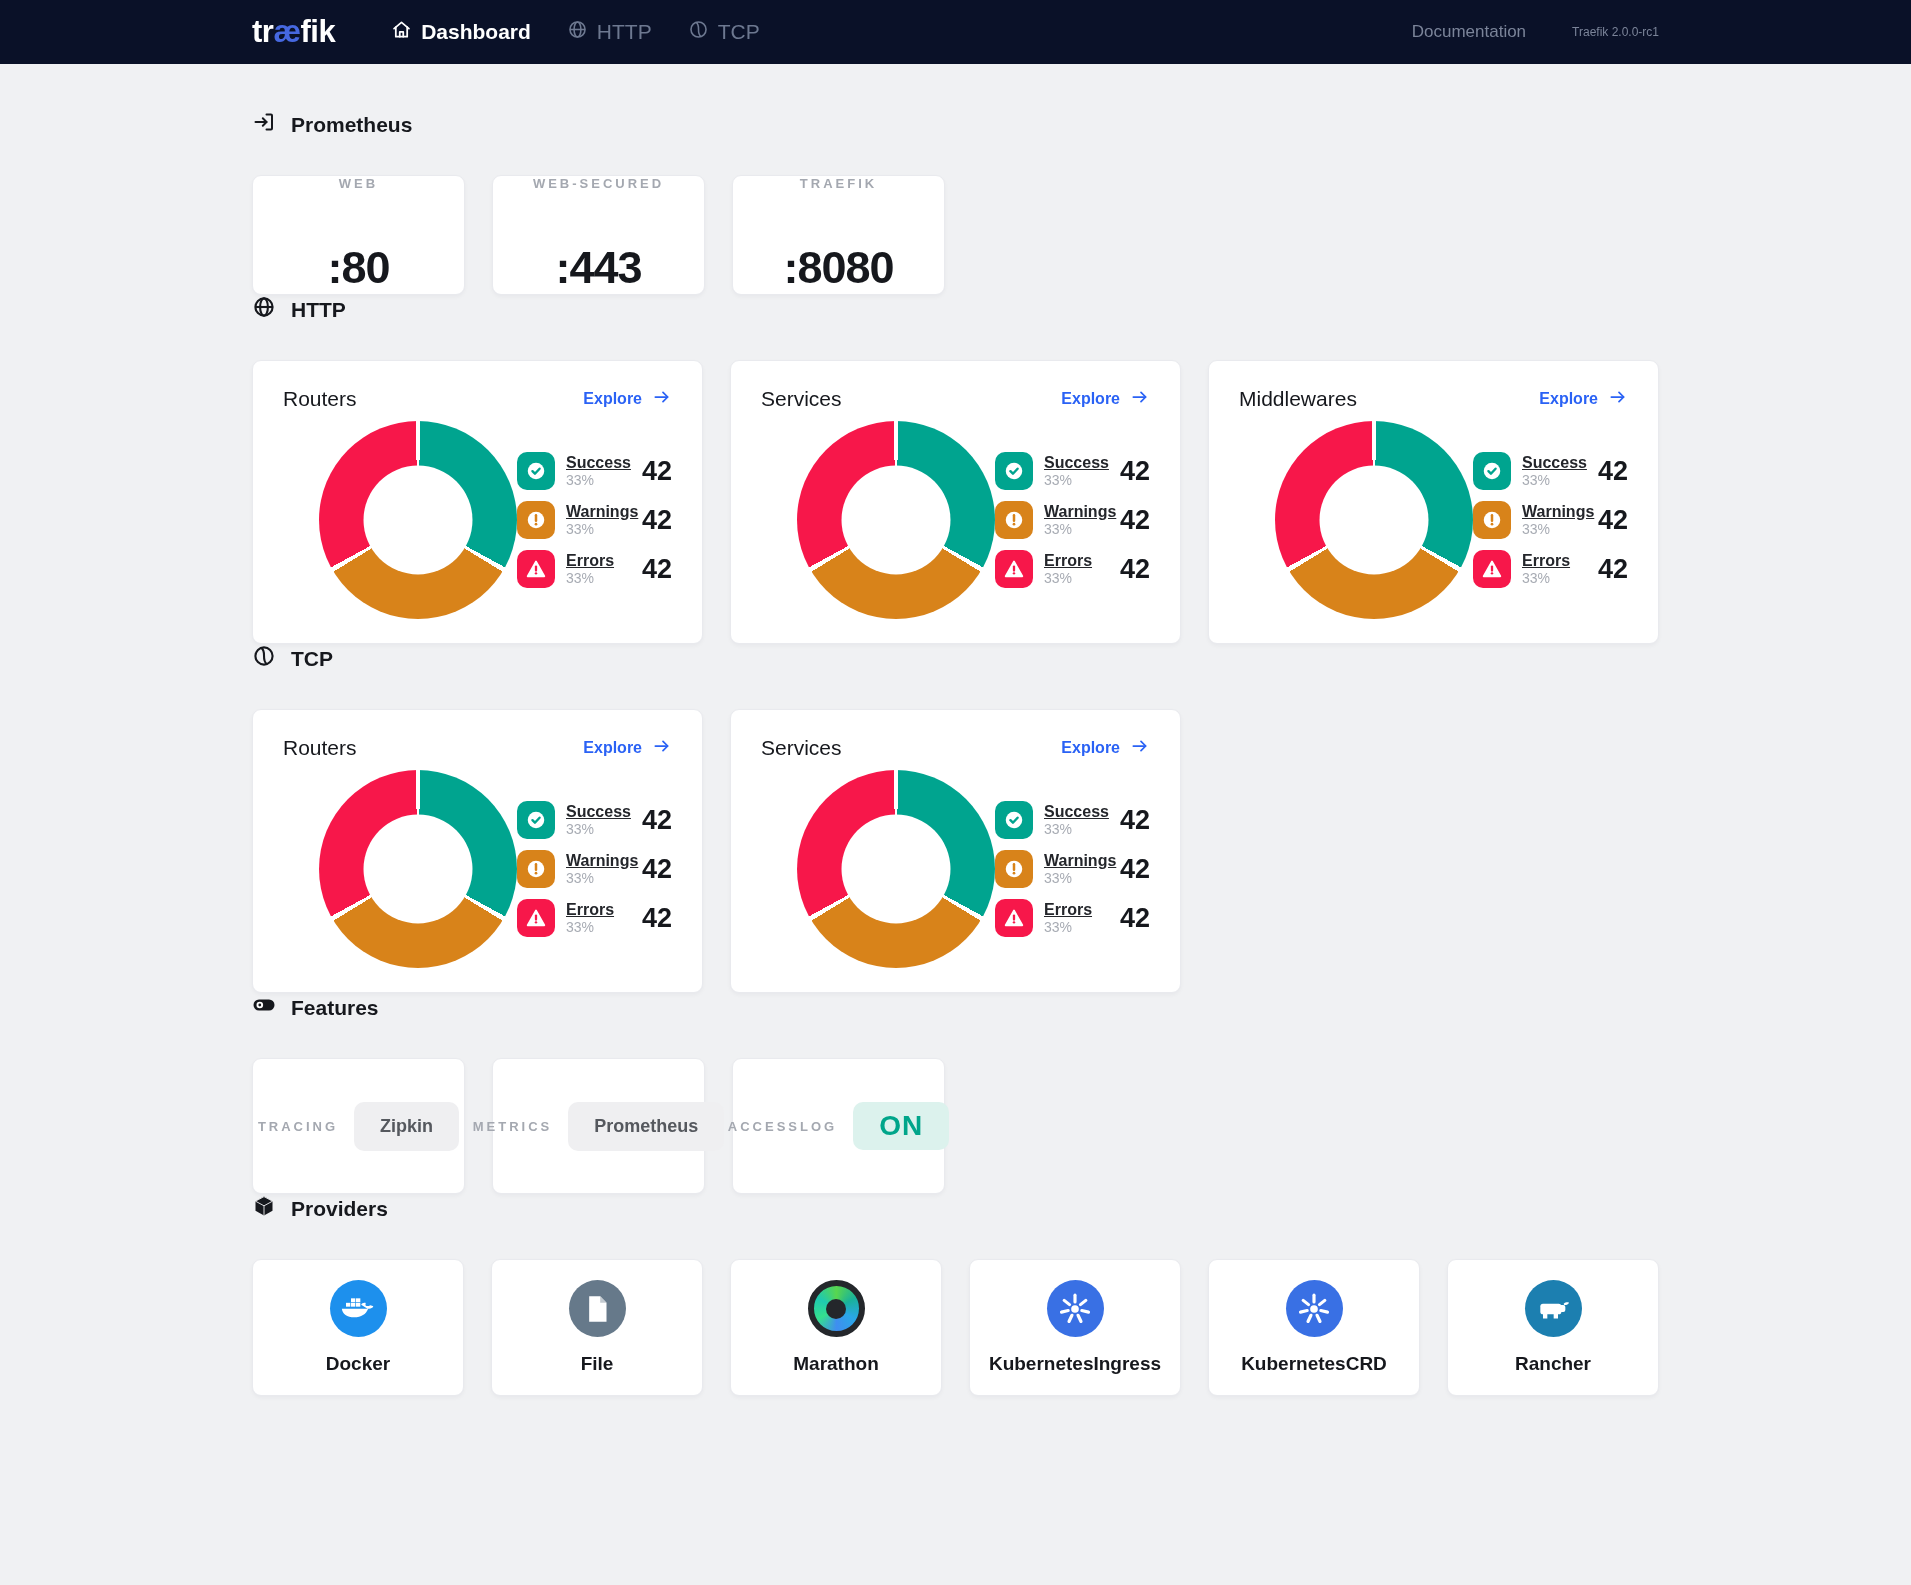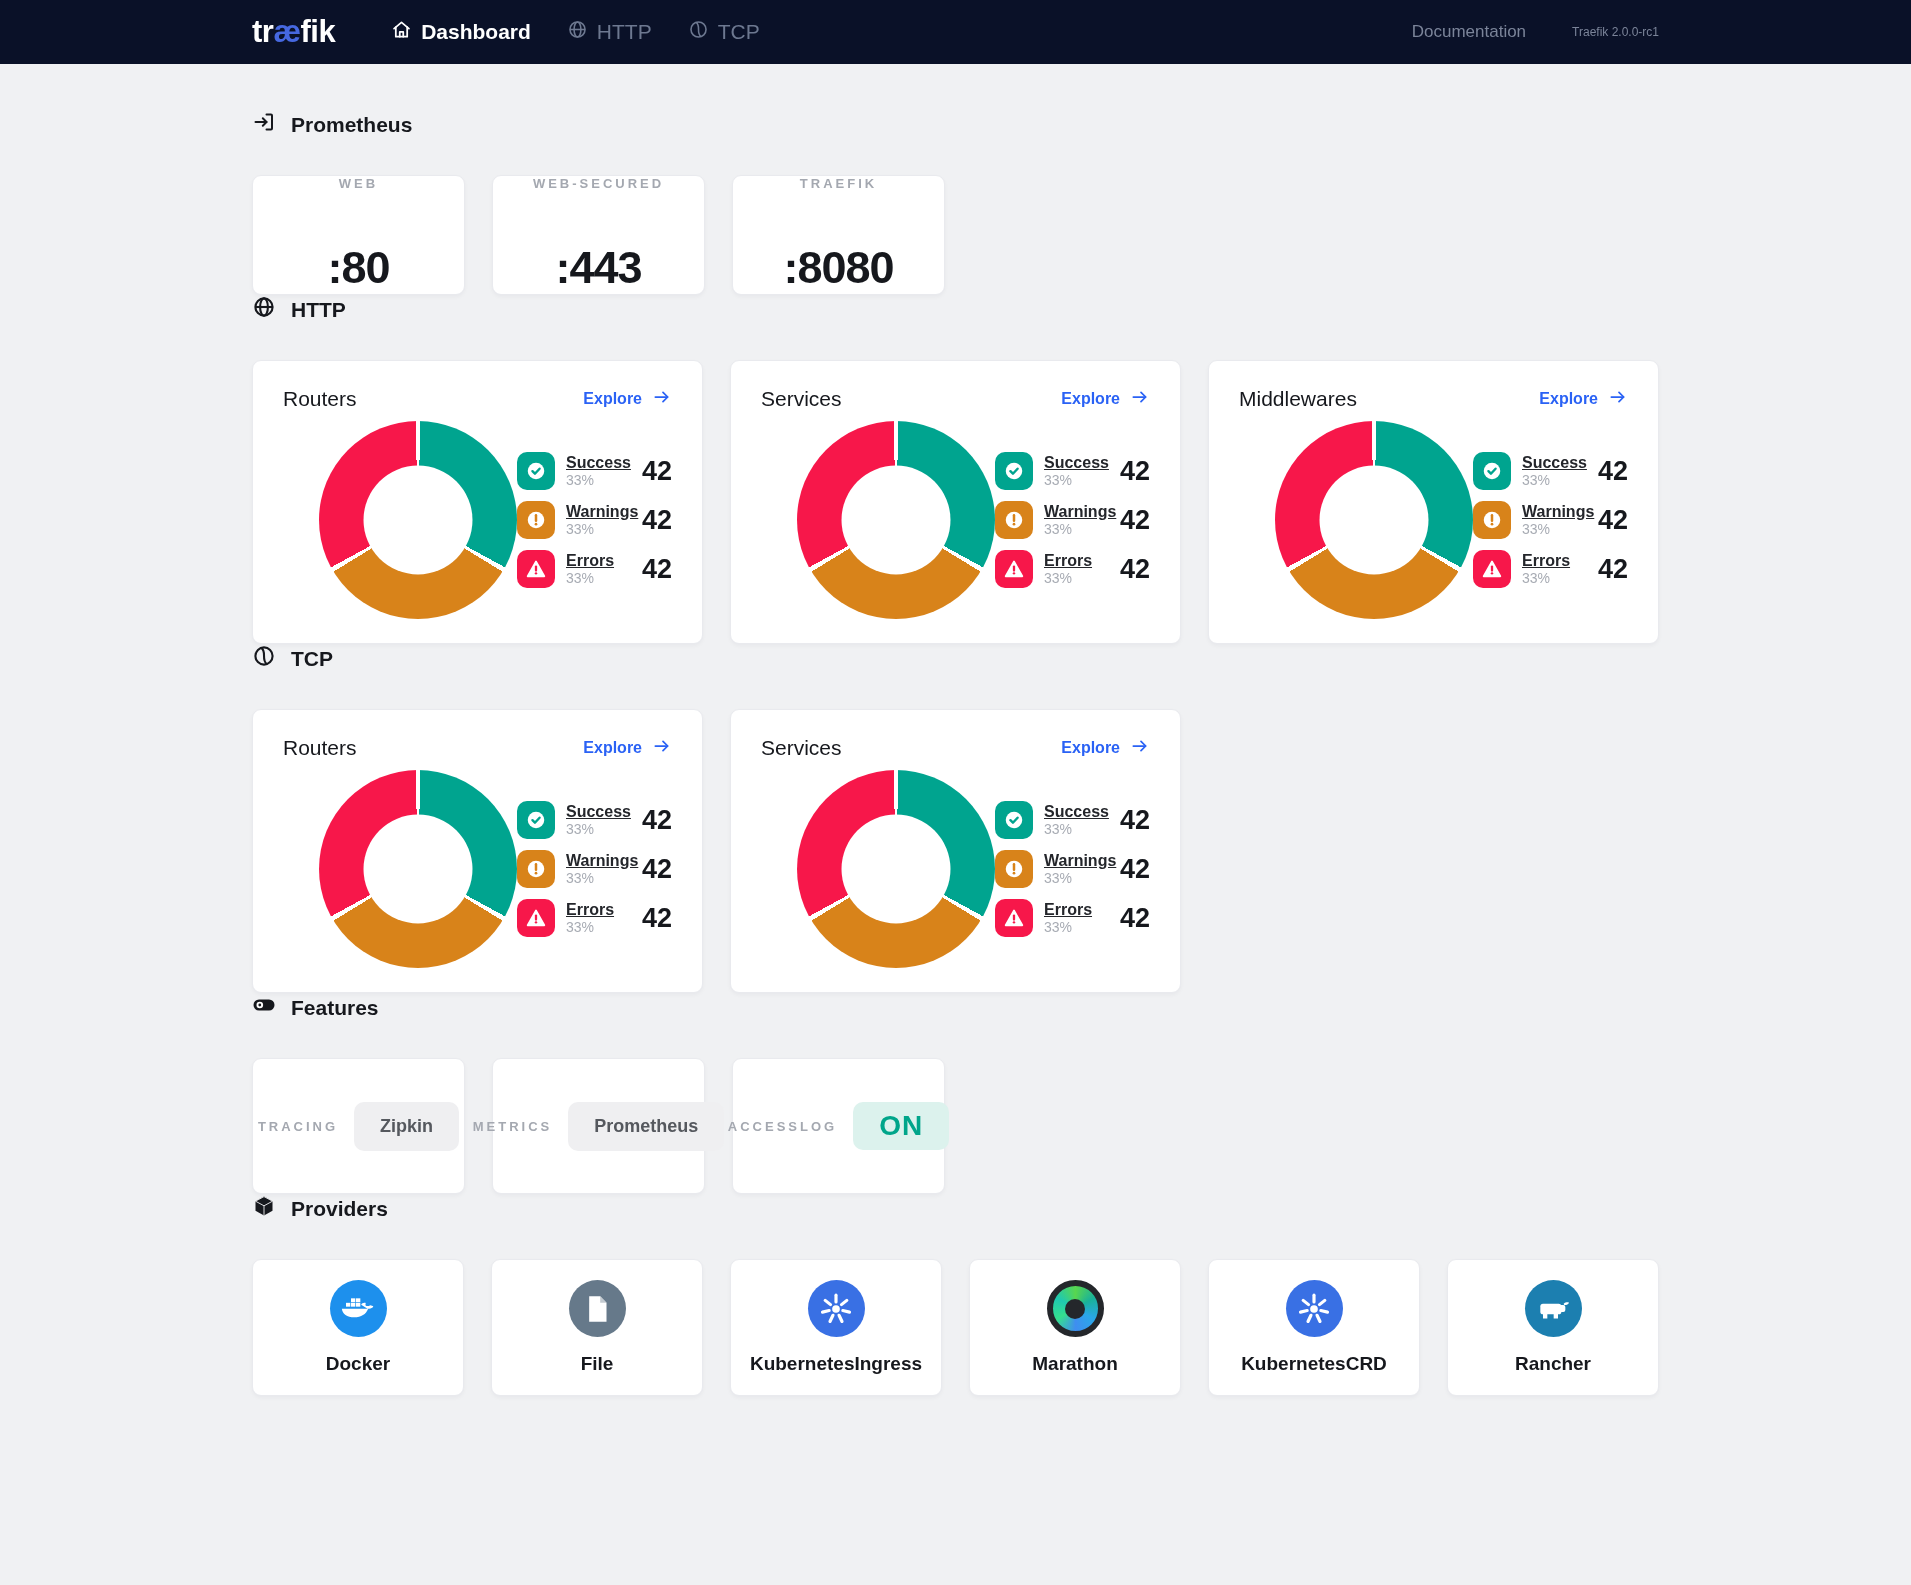--- a/index.html
+++ b/index.html
@@ -520,55 +520,55 @@
       <div class="card prov-card">
         <div class="picon picon-file">
           <svg viewBox="0 0 24 24">
               <path d="M7.3 4.4 h6.6 l3.8 3.8 v11.4 h-10.4 z" fill="#fff"></path>
               <path d="M13.9 4.4 l3.8 3.8 h-3.8 z" fill="#c3cad0"></path>
             </svg>
         </div>
         <div class="prov-label">File</div>
       </div>
       <div class="card prov-card">
-        <div class="picon picon-k8s">
-          <svg viewBox="0 0 24 24">
-              <g stroke="#fff" stroke-width="1.9" stroke-linecap="round" fill="none">
-                <line x1="12" y1="7.8" x2="12" y2="3.7"></line>
-                <line x1="15.28" y1="9.38" x2="18.49" y2="6.83"></line>
-                <line x1="16.10" y1="12.93" x2="20.09" y2="13.85"></line>
-                <line x1="13.82" y1="15.78" x2="15.60" y2="19.48"></line>
-                <line x1="10.18" y1="15.78" x2="8.40" y2="19.48"></line>
-                <line x1="7.90" y1="12.93" x2="3.91" y2="13.85"></line>
-                <line x1="8.72" y1="9.38" x2="5.51" y2="6.83"></line>
-              </g>
-              <circle cx="12" cy="12" r="2.3" fill="#fff"></circle>
-            </svg>
-        </div>
-        <div class="prov-label">KubernetesIngress</div>
-      </div>
-      <div class="card prov-card">
         <div class="picon picon-marathon"></div>
         <div class="prov-label">Marathon</div>
       </div>
       <div class="card prov-card">
         <div class="picon picon-k8s">
           <svg viewBox="0 0 24 24">
               <g stroke="#fff" stroke-width="1.9" stroke-linecap="round" fill="none">
                 <line x1="12" y1="7.8" x2="12" y2="3.7"></line>
                 <line x1="15.28" y1="9.38" x2="18.49" y2="6.83"></line>
                 <line x1="16.10" y1="12.93" x2="20.09" y2="13.85"></line>
                 <line x1="13.82" y1="15.78" x2="15.60" y2="19.48"></line>
                 <line x1="10.18" y1="15.78" x2="8.40" y2="19.48"></line>
                 <line x1="7.90" y1="12.93" x2="3.91" y2="13.85"></line>
                 <line x1="8.72" y1="9.38" x2="5.51" y2="6.83"></line>
               </g>
               <circle cx="12" cy="12" r="2.3" fill="#fff"></circle>
             </svg>
         </div>
+        <div class="prov-label">KubernetesIngress</div>
+      </div>
+      <div class="card prov-card">
+        <div class="picon picon-k8s">
+          <svg viewBox="0 0 24 24">
+              <g stroke="#fff" stroke-width="1.9" stroke-linecap="round" fill="none">
+                <line x1="12" y1="7.8" x2="12" y2="3.7"></line>
+                <line x1="15.28" y1="9.38" x2="18.49" y2="6.83"></line>
+                <line x1="16.10" y1="12.93" x2="20.09" y2="13.85"></line>
+                <line x1="13.82" y1="15.78" x2="15.60" y2="19.48"></line>
+                <line x1="10.18" y1="15.78" x2="8.40" y2="19.48"></line>
+                <line x1="7.90" y1="12.93" x2="3.91" y2="13.85"></line>
+                <line x1="8.72" y1="9.38" x2="5.51" y2="6.83"></line>
+              </g>
+              <circle cx="12" cy="12" r="2.3" fill="#fff"></circle>
+            </svg>
+        </div>
         <div class="prov-label">KubernetesCRD</div>
       </div>
       <div class="card prov-card">
         <div class="picon picon-rancher">
           <svg viewBox="0 0 24 24">
               <g fill="#fff">
                 <rect x="4.4" y="8.8" width="12.6" height="6.4" rx="1.6"></rect>
                 <rect x="6" y="14.6" width="2.6" height="3.1"></rect>
                 <rect x="12.4" y="14.6" width="2.6" height="3.1"></rect>
                 <rect x="15.2" y="9.6" width="4.2" height="4.2" rx="1.2"></rect>

